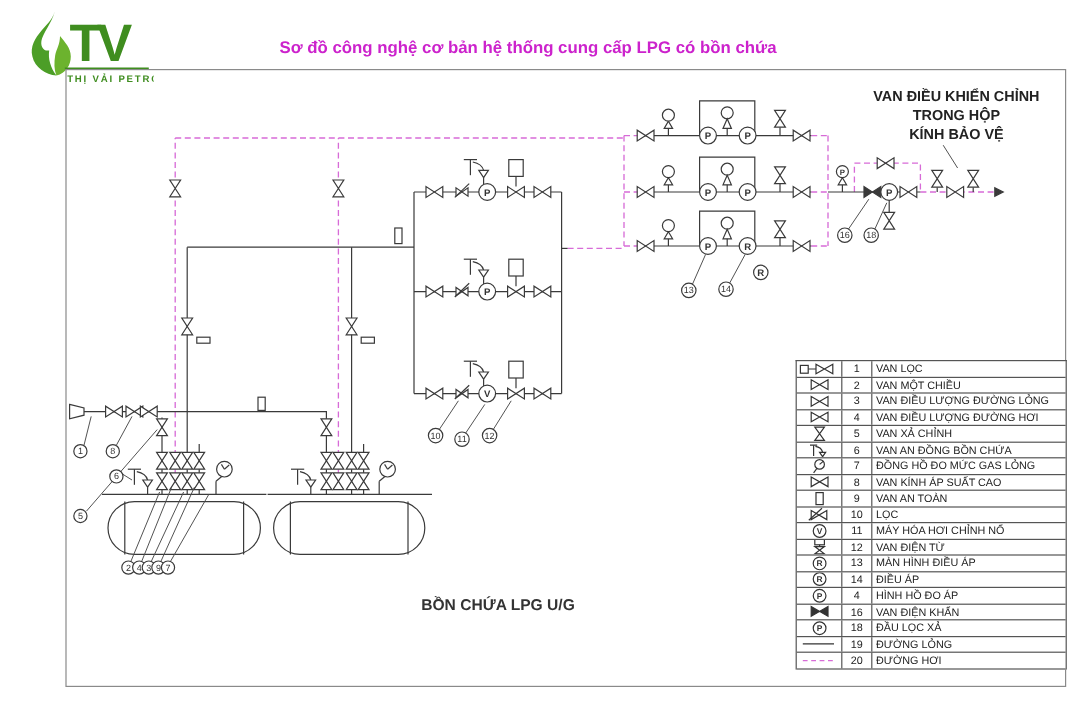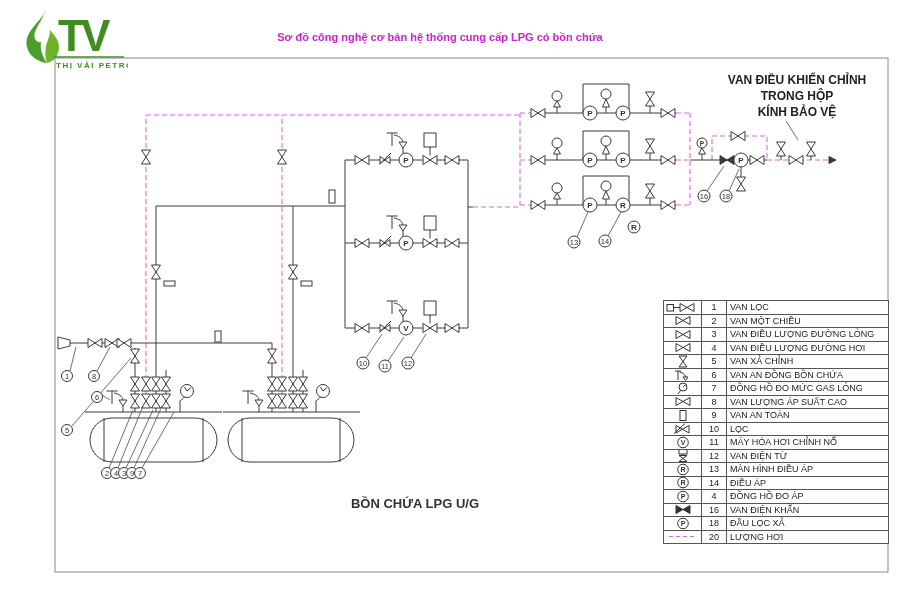--- a/index.html
+++ b/index.html
@@ -1,19 +1,19 @@
 <!DOCTYPE html>
 <html lang="vi"><head>
 <meta charset="utf-8">
 <style>
   html,body{margin:0;padding:0;width:900px;height:600px;background:#ffffff;overflow:hidden;
     font-family:"Liberation Sans",sans-serif;}
   #stage{position:relative;width:900px;height:600px;text-decoration:underline;}
   .title{position:absolute;left:180px;top:31px;width:520px;text-align:center;
-    color:#cc22cc;font-weight:bold;font-size:11px;}
+    color:#cc22cc;font-weight:bold;font-size:14px;}
   #diagram-svg{position:absolute;left:0;top:0;}
   .pipe{stroke:#3a3a3a;stroke-width:1;fill:none;}
   .thin{stroke:#4a4a4a;stroke-width:0.8;fill:none;}
   .vap{stroke:#d76bd7;stroke-width:1.1;fill:none;stroke-dasharray:5 3;}
   .border{stroke:#8a8a8a;stroke-width:1;fill:none;}
   .symb{stroke:#3a3a3a;stroke-width:1;fill:#ffffff;}
   .symf{stroke:#3a3a3a;stroke-width:1;fill:#3a3a3a;}
   .lbl{font:bold 13px "Liberation Sans",sans-serif;fill:#333;text-anchor:middle;}
   .ann{font:bold 12px "Liberation Sans",sans-serif;fill:#222;text-anchor:middle;}
   .cnum{font:7.5px "Liberation Sans",sans-serif;fill:#333;text-anchor:middle;}
@@ -437,21 +437,21 @@
           <div class="lnum">7</div>
           <div class="llab">ĐỒNG HỒ ĐO MỨC GAS LỎNG</div>
         </div>
         <div class="lrow">
           <div class="lsym">
             <svg width="36" height="13" viewBox="0 0 36 13">
               <path d="M11,2.5 L11,10.5 L25,2.5 L25,10.5 Z" class="k"></path>
             </svg>
           </div>
           <div class="lnum">8</div>
-          <div class="llab">VAN LƯỢNG ÁP SUẤT CAO</div>
+          <div class="llab">VAN KÍNH ÁP SUẤT CAO</div>
         </div>
         <div class="lrow">
           <div class="lsym">
             <svg width="36" height="13" viewBox="0 0 36 13">
               <rect x="15" y="1.5" width="6" height="10" class="k"></rect>
             </svg>
           </div>
           <div class="lnum">9</div>
           <div class="llab">VAN AN TOÀN</div>
         </div>
@@ -507,21 +507,21 @@
           <div class="llab">ĐIỀU ÁP</div>
         </div>
         <div class="lrow">
           <div class="lsym">
             <svg width="36" height="13" viewBox="0 0 36 13">
               <circle cx="18" cy="6.5" r="5.3" class="k"></circle>
               <text x="18" y="9" class="kt">P</text>
             </svg>
           </div>
           <div class="lnum">4</div>
-          <div class="llab">ĐỒNG HỒ ĐO ÁP</div>
+          <div class="llab">HÌNH HỒ ĐO ÁP</div>
         </div>
         <div class="lrow">
           <div class="lsym">
             <svg width="36" height="13" viewBox="0 0 36 13">
               <path d="M11,2.5 L11,10.5 L25,2.5 L25,10.5 Z" class="kf"></path>
             </svg>
           </div>
           <div class="lnum">16</div>
           <div class="llab">VAN ĐIỆN KHẨN</div>
         </div>
@@ -531,21 +531,30 @@
               <circle cx="18" cy="6.5" r="5.3" class="k"></circle>
               <text x="18" y="9" class="kt">P</text>
             </svg>
           </div>
           <div class="lnum">18</div>
           <div class="llab">ĐẦU LỌC XẢ</div>
         </div>
         <div class="lrow">
           <div class="lsym">
             <svg width="36" height="13" viewBox="0 0 36 13">
+              <line x1="4" y1="6.5" x2="30" y2="6.5" class="k"></line>
+            </svg>
+          </div>
+          <div class="lnum">19</div>
+          <div class="llab">ĐƯỜNG LỎNG</div>
+        </div>
+        <div class="lrow">
+          <div class="lsym">
+            <svg width="36" height="13" viewBox="0 0 36 13">
               <line x1="4" y1="6.5" x2="30" y2="6.5" class="kd"></line>
             </svg>
           </div>
           <div class="lnum">20</div>
-          <div class="llab">LƯỢNG HƠI</div>
+          <div class="llab">ĐƯỜNG HƠI</div>
         </div>
       </div>
   </div>
 </div>
 
 </body></html>

